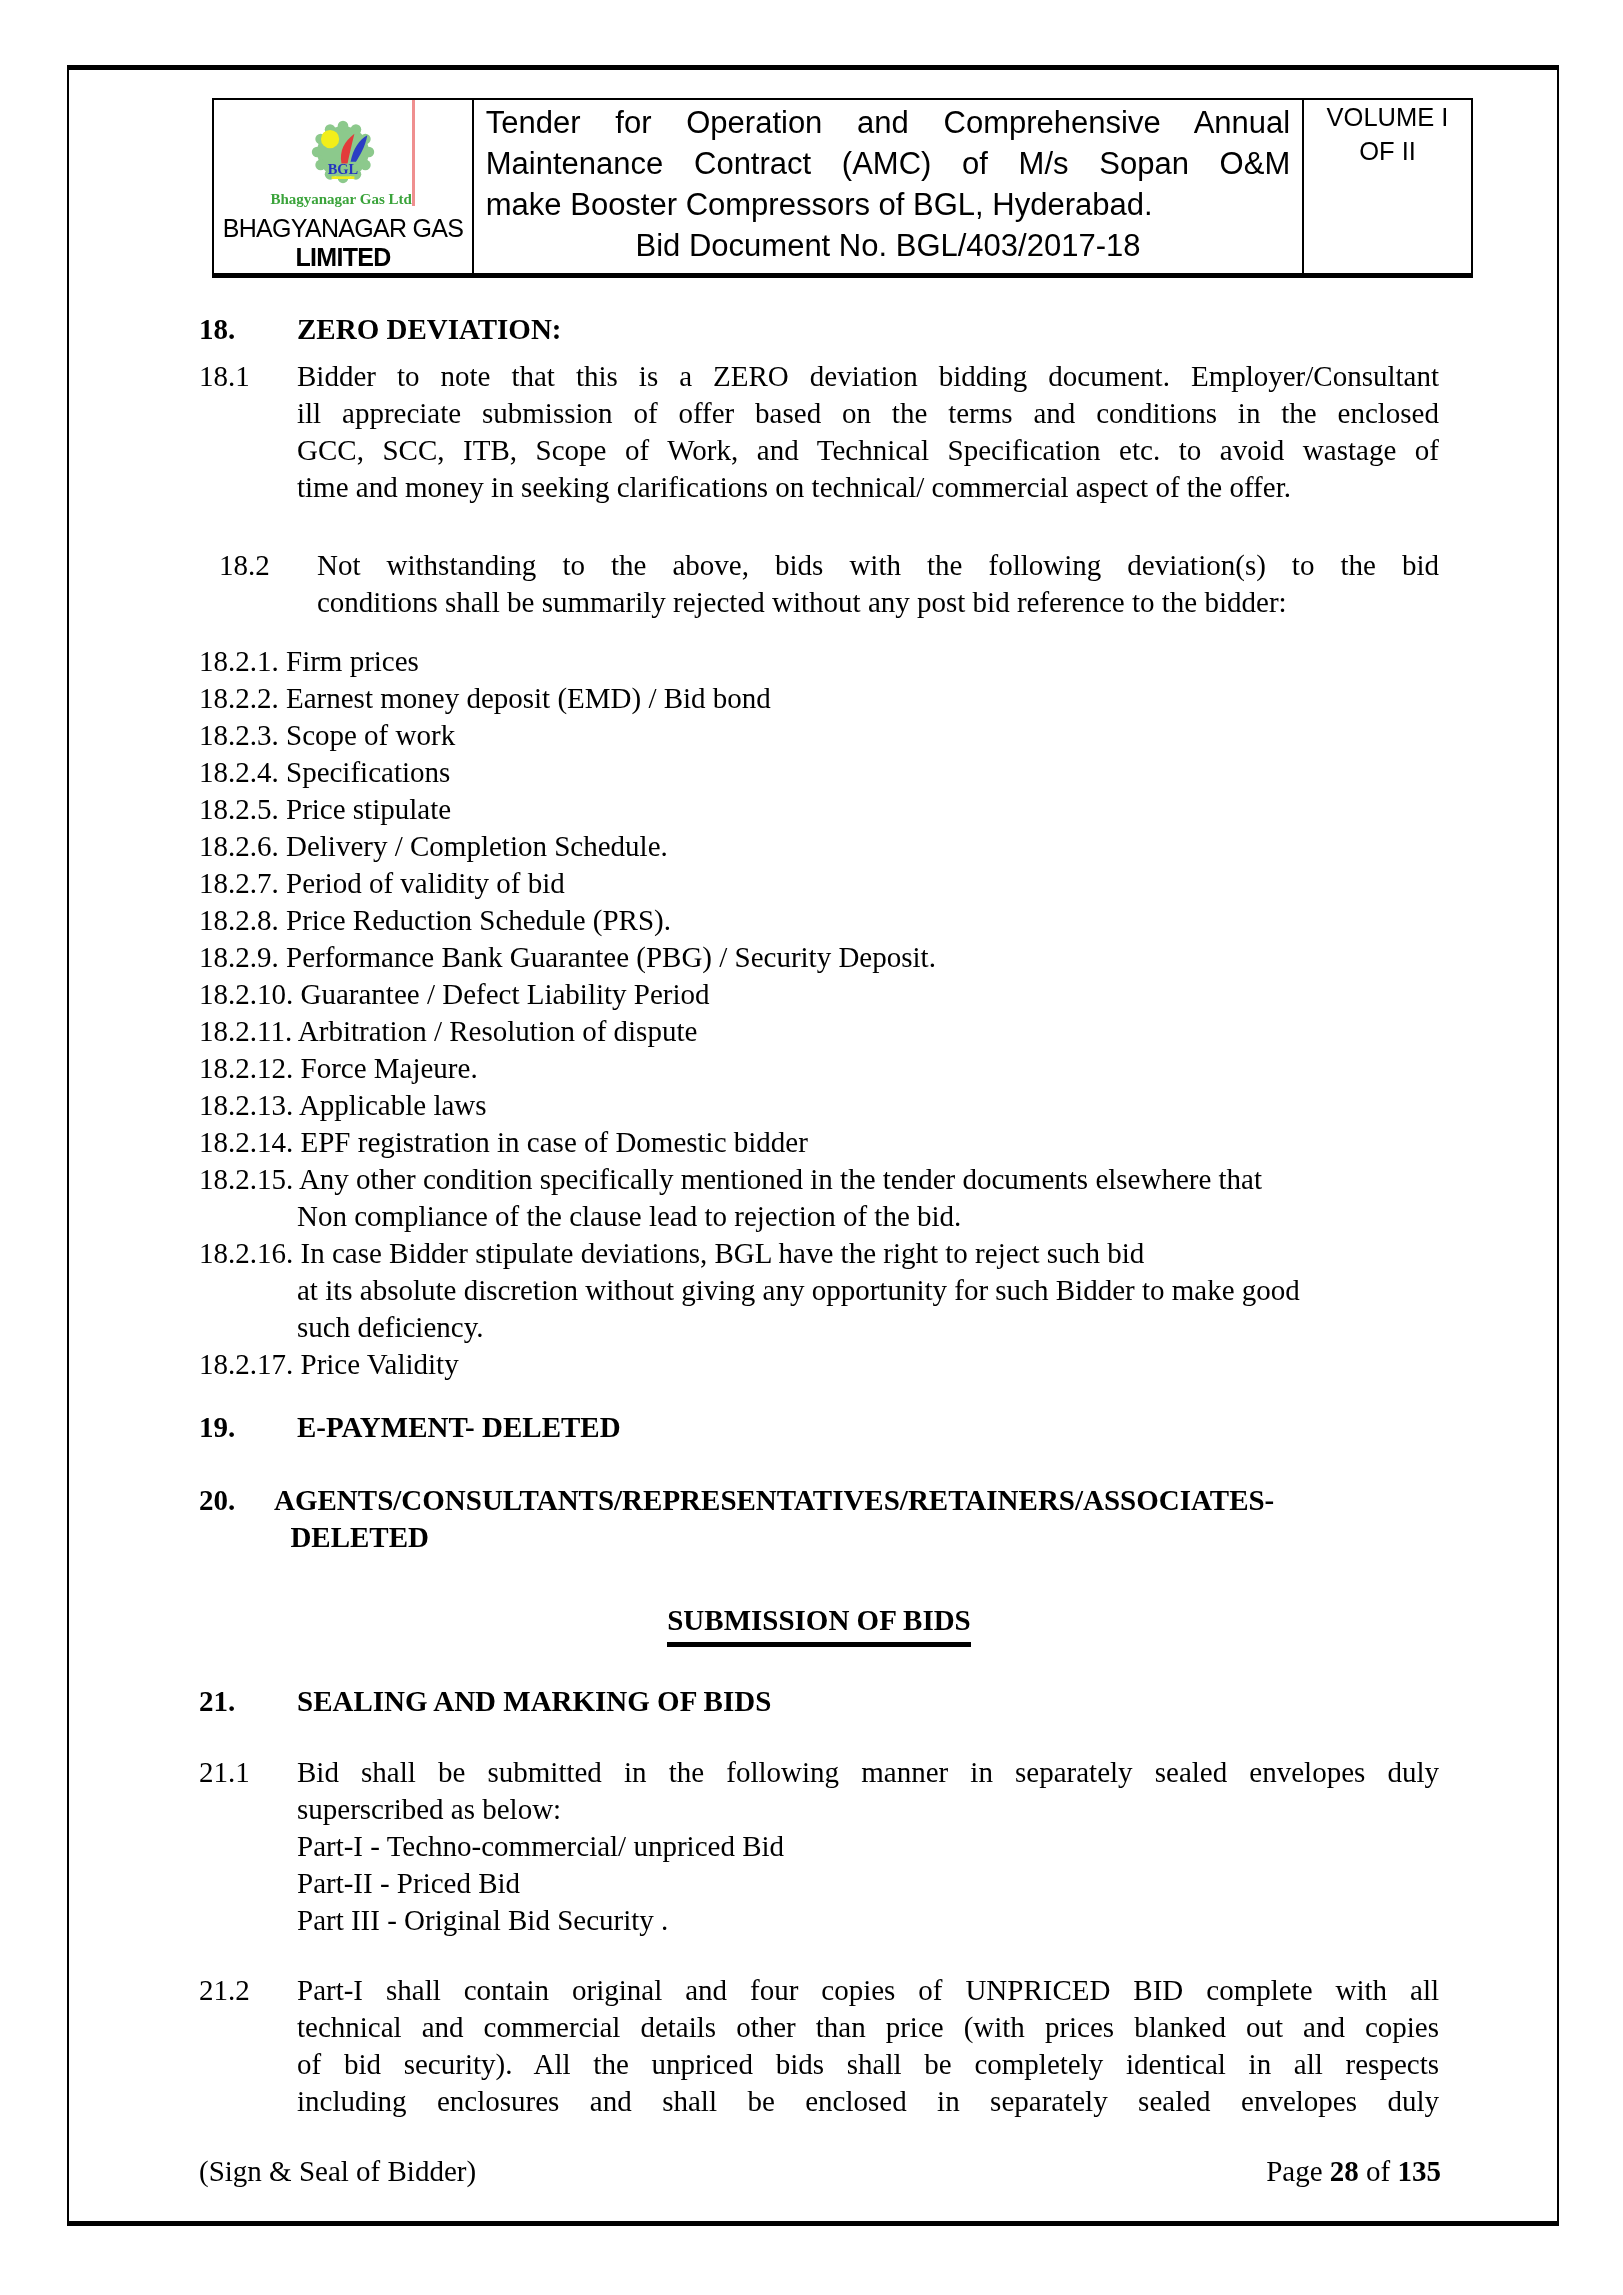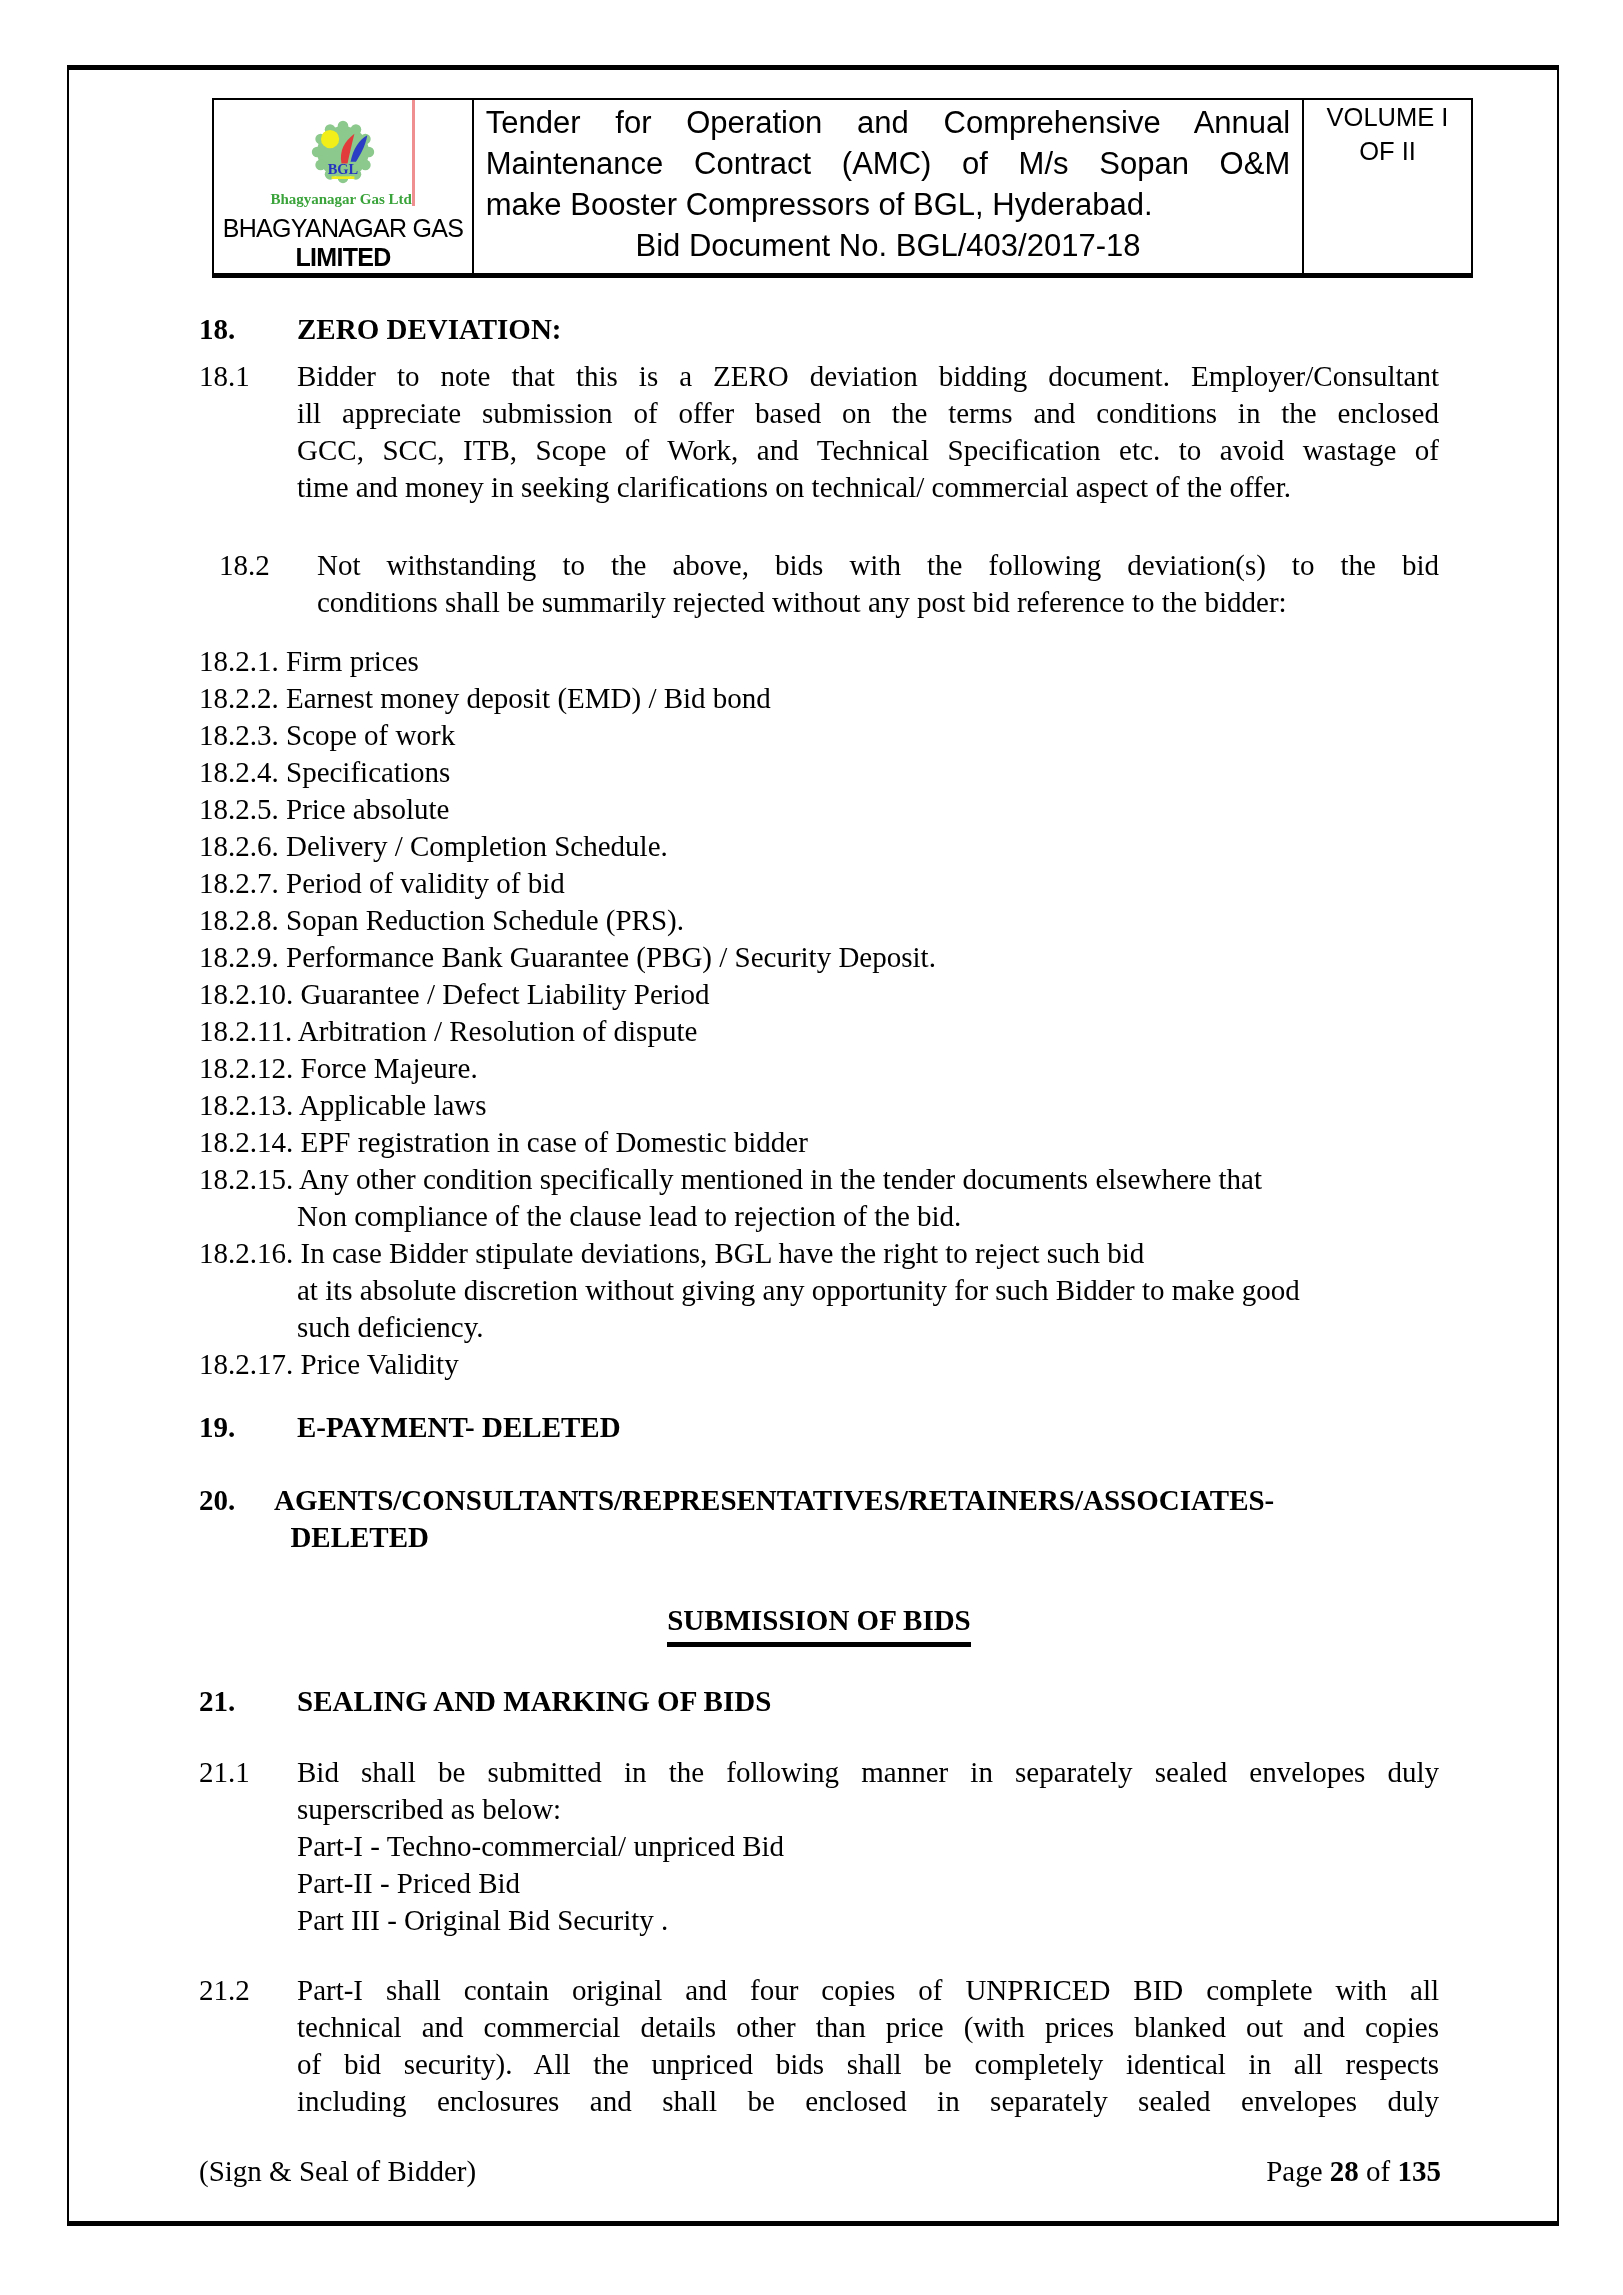--- a/index.html
+++ b/index.html
@@ -126,24 +126,24 @@
           <div class="jline">Not withstanding to the above, bids with the following deviation(s) to the bid</div>
           <div class="lline">conditions shall be summarily rejected without any post bid reference to the bidder:</div>
         </div>
       </div>
 
       <div class="devlist">
         <div>18.2.1. Firm prices</div>
         <div>18.2.2. Earnest money deposit (EMD) / Bid bond</div>
         <div>18.2.3. Scope of work</div>
         <div>18.2.4. Specifications</div>
-        <div>18.2.5. Price absolute</div>
+        <div>18.2.5. Price stipulate</div>
         <div>18.2.6. Delivery / Completion Schedule.</div>
         <div>18.2.7. Period of validity of bid</div>
-        <div>18.2.8. Sopan Reduction Schedule (PRS).</div>
+        <div>18.2.8. Price Reduction Schedule (PRS).</div>
         <div>18.2.9. Performance Bank Guarantee (PBG) / Security Deposit.</div>
         <div>18.2.10. Guarantee / Defect Liability Period</div>
         <div>18.2.11. Arbitration / Resolution of dispute</div>
         <div>18.2.12. Force Majeure.</div>
         <div>18.2.13. Applicable laws</div>
         <div>18.2.14. EPF registration in case of Domestic bidder</div>
         <div>18.2.15. Any other condition specifically mentioned in the tender documents elsewhere that</div>
         <div class="cont">Non compliance of the clause lead to rejection of the bid.</div>
         <div>18.2.16. In case Bidder stipulate deviations, BGL  have the right to reject such bid</div>
         <div class="cont">at its absolute discretion without giving any opportunity for such Bidder to make good</div>

